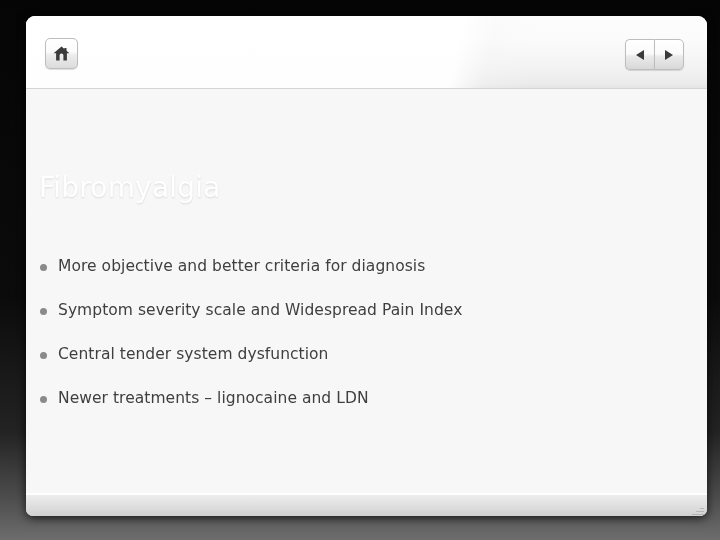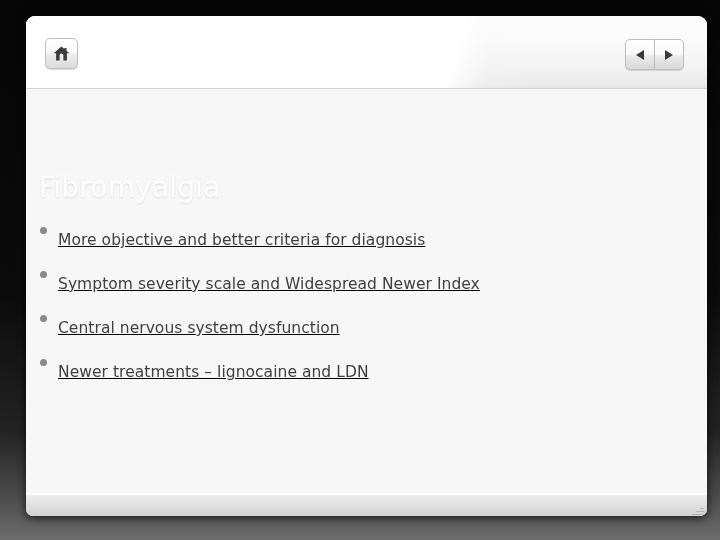--- a/index.html
+++ b/index.html
@@ -204,24 +204,23 @@
 
   
   #bullet-list {
     position: relative;
     margin: 0;
     padding: 18px 0 0 0;
     list-style: none;
   }
   .bullet-row {
     display: flex;
-    align-items: flex-start;
+    align-items: flex-end;
     height: 44px;
     padding-left: 14px;
-    text-decoration: underline;
   }
   .bullet-dot {
     flex: 0 0 auto;
     width: 7px;
     height: 7px;
     border-radius: 50%;
     background: #8a8a8a;
     margin-right: 11px;
     position: relative;
     top: -4px;
@@ -300,25 +299,25 @@
         <div id="slide-title">Fibromyalgia</div>
       </div>
 
       <ul id="bullet-list">
         <li class="bullet-row">
           <span class="bullet-dot"></span>
           <span class="bullet-text">More objective and better criteria for diagnosis</span>
         </li>
         <li class="bullet-row">
           <span class="bullet-dot"></span>
-          <span class="bullet-text">Symptom severity scale and Widespread Newer Index</span>
+          <span class="bullet-text">Symptom severity scale and Widespread Pain Index</span>
         </li>
         <li class="bullet-row">
           <span class="bullet-dot"></span>
-          <span class="bullet-text">Central nervous system dysfunction</span>
+          <span class="bullet-text">Central tender system dysfunction</span>
         </li>
         <li class="bullet-row">
           <span class="bullet-dot"></span>
           <span class="bullet-text">Newer treatments – lignocaine and LDN</span>
         </li>
       </ul>
     </div>
 
     <div id="status-bar">
       <span id="status-text"></span>

